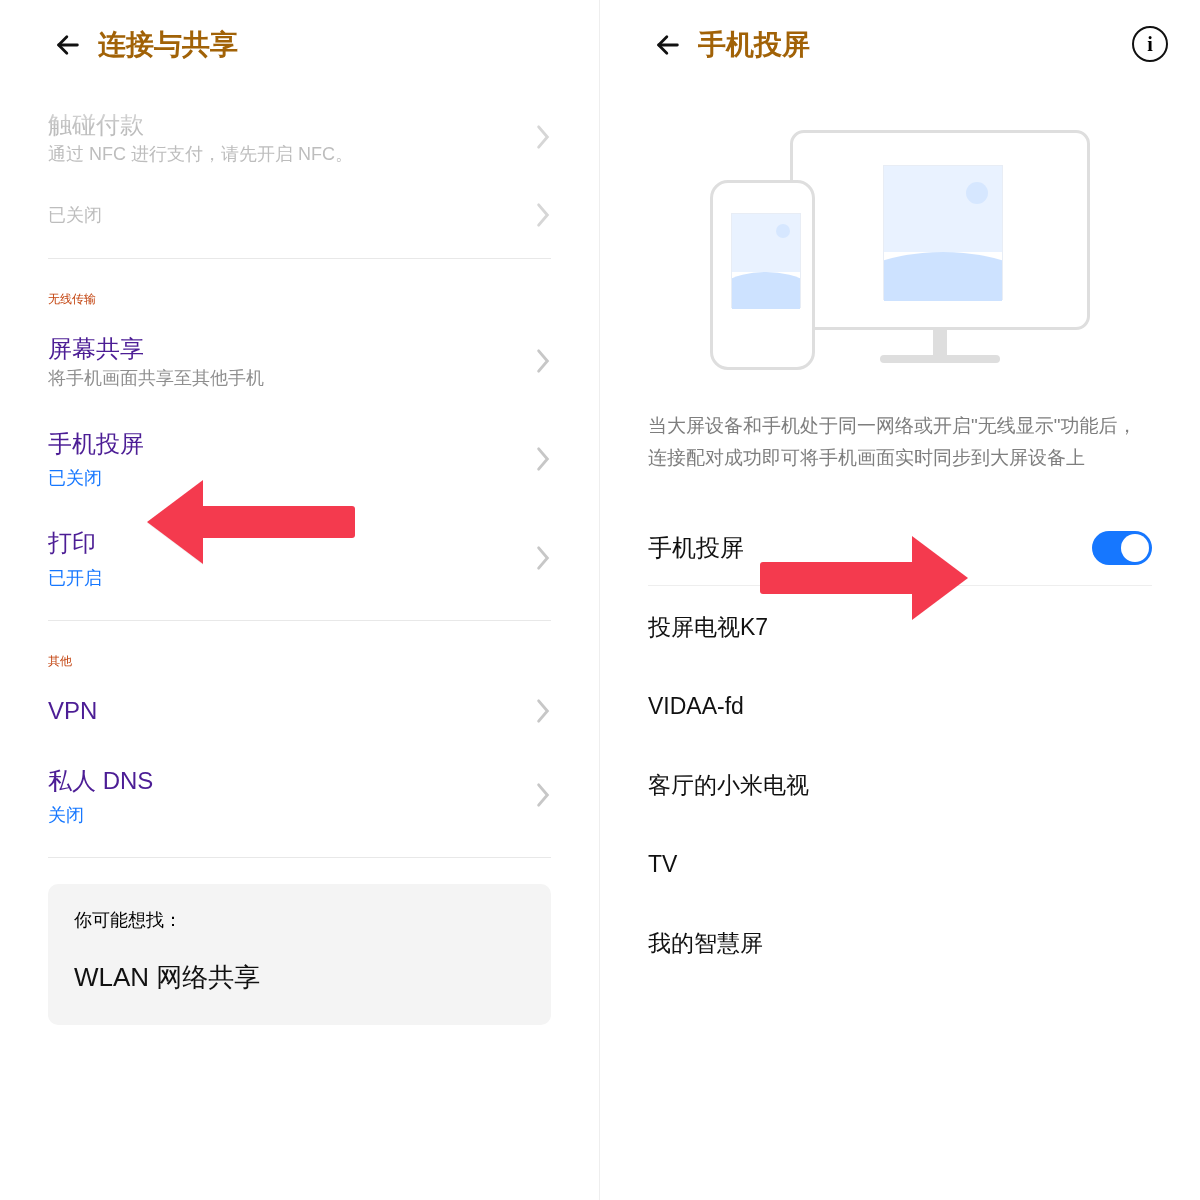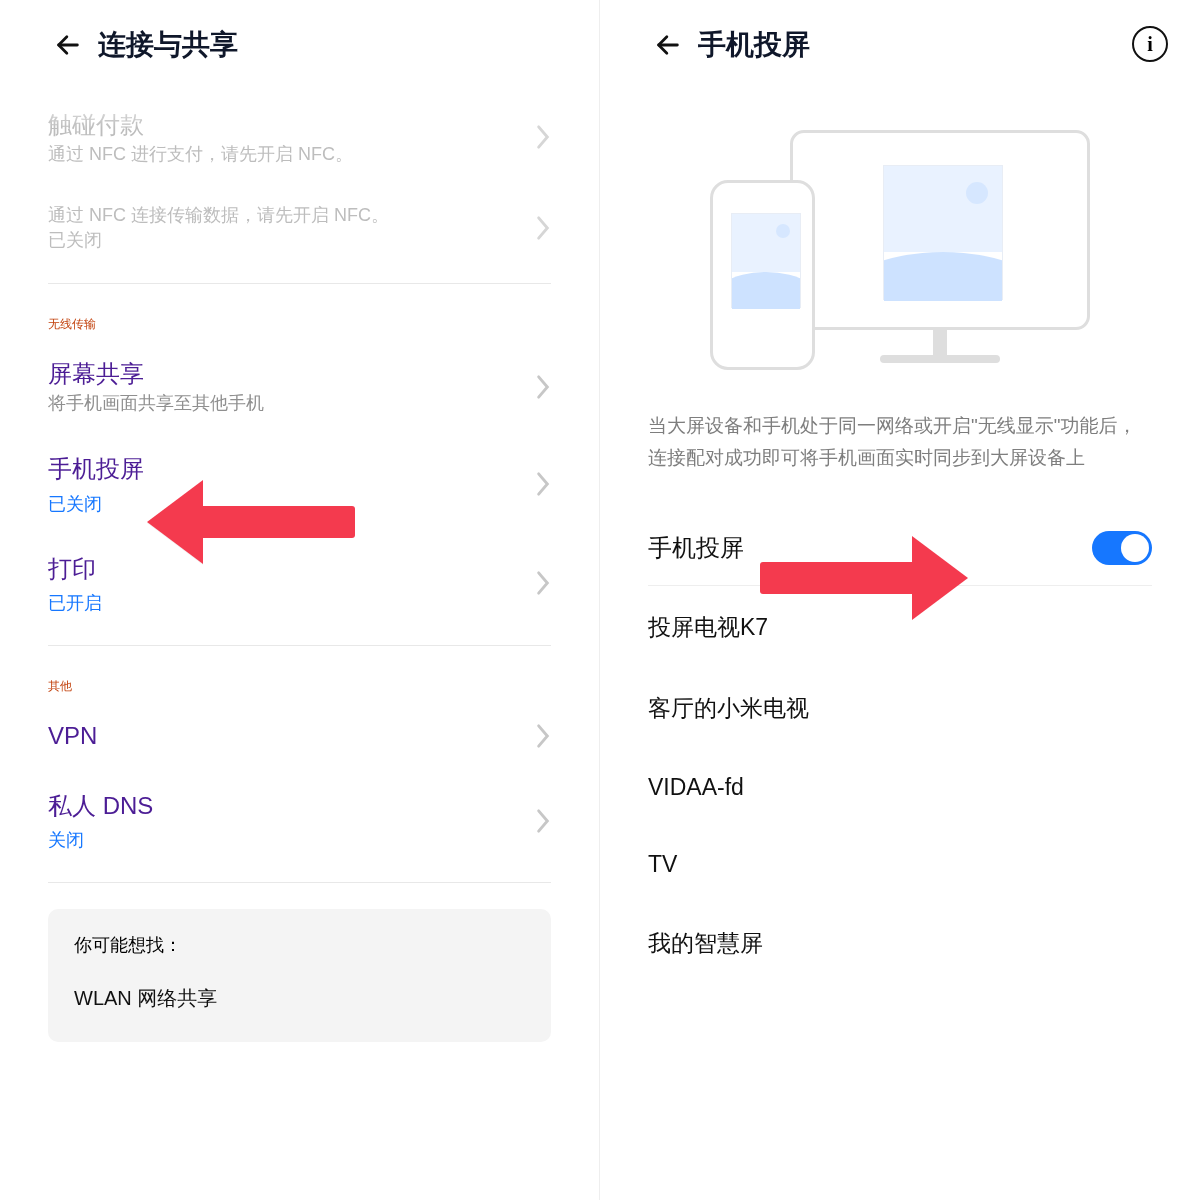--- a/index.html
+++ b/index.html
@@ -28,21 +28,21 @@
   }
   .back {
     width: 40px; height: 40px;
     display: flex; align-items: center; justify-content: center;
     margin-right: 10px;
     cursor: pointer;
   }
   .title {
     font-size: 28px;
     font-weight: 600;
-    color: #0f172a;
+    color: #a16207;
   }
   .info-btn {
     position: absolute;
     right: 32px;
     top: 26px;
     width: 36px; height: 36px;
     border: 2.5px solid #111;
     border-radius: 50%;
     display:flex; align-items:center; justify-content:center;
     font-size: 20px; font-weight: 600;
@@ -97,21 +97,21 @@
     padding: 24px 0 6px 0;
   }
 
   .suggest-box {
     background: #f4f4f4;
     border-radius: 10px;
     padding: 24px 26px 30px 26px;
     margin-top: 26px;
   }
   .suggest-box .hint { color: #000000; font-size: 18px; margin-bottom: 28px; }
-  .suggest-box .item { font-size: 20px; color: #111; }
+  .suggest-box .item { font-size: 26px; color: #111; }
 
   
   .illus {
     margin: 40px auto 30px auto;
     width: 380px; height: 240px;
     position: relative;
   }
   .monitor {
     position:absolute; right:0; top:0;
     width: 300px; height: 200px;
@@ -243,21 +243,20 @@
       <div class="row-title">触碰付款</div>
       <div class="row-sub">通过 NFC 进行支付，请先开启 NFC。</div>
       <span class="chevron">
         <svg width="16" height="26" viewBox="0 0 10 18" fill="none" stroke="#d6d6d6" stroke-width="2" stroke-linecap="round">
             <polyline points="2 2 8 9 2 16"></polyline>
           </svg>
       </span>
     </div>
 
     <div class="row disabled">
-      <div class="row-sub">通过 NFC 连接传输数据，请先开启 NFC。</div>
       <div class="row-sub">已关闭</div>
       <span class="chevron">
         <svg width="16" height="26" viewBox="0 0 10 18" fill="none" stroke="#d6d6d6" stroke-width="2" stroke-linecap="round">
             <polyline points="2 2 8 9 2 16"></polyline>
           </svg>
       </span>
     </div>
 
     <div class="divider"></div>
     <div class="section-label">无线传输</div>
@@ -357,22 +356,22 @@
 
   <div class="desc">当大屏设备和手机处于同一网络或开启"无线显示"功能后，连接配对成功即可将手机画面实时同步到大屏设备上</div>
 
   <div class="toggle-row">
     <div class="lab">手机投屏</div>
     <div class="switch"></div>
   </div>
 
 
   <div class="device-item">投屏电视K7</div>
+  <div class="device-item">VIDAA-fd</div>
   <div class="device-item">客厅的小米电视</div>
-  <div class="device-item">VIDAA-fd</div>
   <div class="device-item">TV</div>
   <div class="device-item">我的智慧屏</div>
 
   <div class="arrow right-arrow">
     <div class="arrow-body"></div>
     <div class="head-r"></div>
   </div>
 </div>
 
 </body></html>

